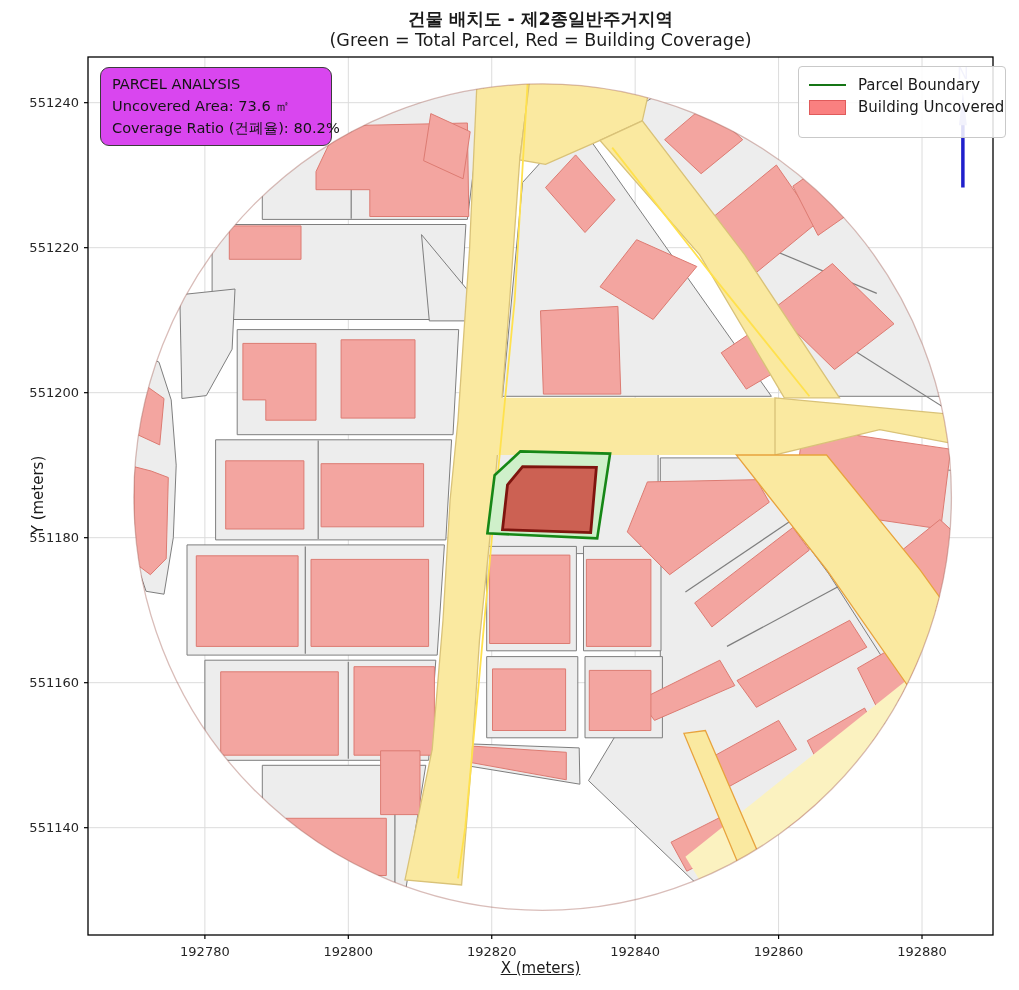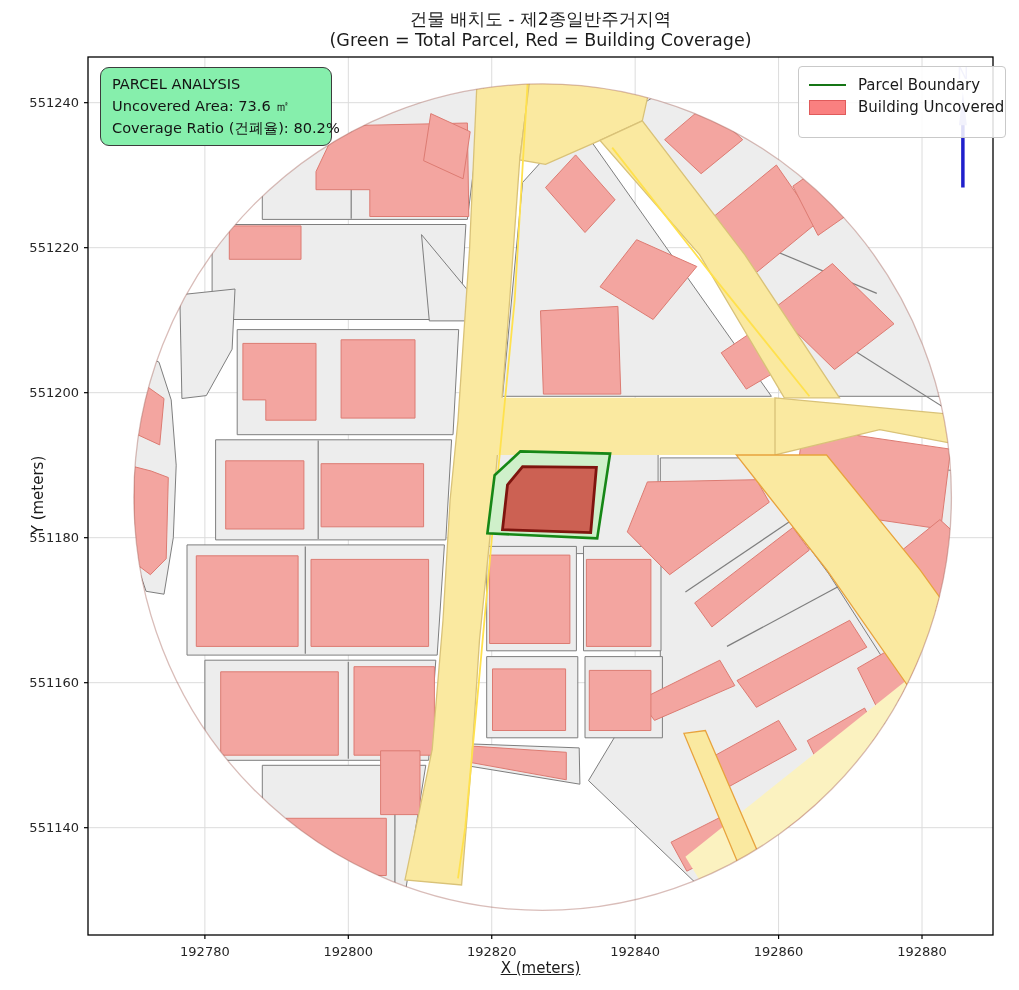--- a/index.html
+++ b/index.html
@@ -1,31 +1,31 @@
 <!DOCTYPE html>
 <html><head>
 <meta charset="utf-8">
 <style>
   html,body{margin:0;padding:0;background:#ffffff;}
   .fig{position:relative;width:1019px;height:990px;background:#ffffff;
        font-family:"DejaVu Sans","Liberation Sans",sans-serif;overflow:hidden;}
   .title-line{position:absolute;left:88px;width:905px;text-align:center;color:#1b1b1b;}
-  .title1{top:7px;font-size:17.5px;}
+  .title1{top:7px;font-size:17.5px;font-weight:bold;}
   .title2{top:30px;font-size:17.5px;text-align:center;}
   .plot-svg{position:absolute;left:88px;top:57px;overflow:visible;}
   .xlabel{position:absolute;left:88px;top:959px;width:905px;text-align:center;font-size:15px;color:#1b1b1b;text-decoration:underline;}
   .ylabel{position:absolute;left:-22px;top:486px;width:120px;text-align:center;font-size:15px;color:#1b1b1b;
           transform:rotate(-90deg);transform-origin:center center;}
   .legend{position:absolute;left:798px;top:66px;width:208px;background:rgba(255,255,255,0.85);
           border:1px solid #c9c9c9;border-radius:4px;padding:7px 10px 19px 10px;box-sizing:border-box;}
   .legend-row{display:flex;align-items:center;height:22px;}
   .legend-line-swatch{width:37px;height:0;border-top:2.2px solid #157515;margin-right:12px;flex:none;}
   .legend-patch-swatch{width:37px;height:15px;background:#FA8080;border:1.4px solid #E05B5B;margin-right:12px;flex:none;box-sizing:border-box;}
   .legend-label{font-size:15px;color:#1a1a1a;white-space:nowrap;}
-  .infobox{position:absolute;left:100px;top:67px;width:232px;background:#86efac;border:1.4px solid #3c3c3c;
+  .infobox{position:absolute;left:100px;top:67px;width:232px;background:#d946ef;border:1.4px solid #3c3c3c;
            border-radius:9px;padding:5px 11px;box-sizing:border-box;color:#141414;}
   .infobox div{font-size:14.6px;line-height:22.2px;white-space:nowrap;}
 </style>
 </head>
 <body>
 
 <div class="fig">
   <div class="title-line title1">건물 배치도 - 제2종일반주거지역</div>
   <div class="title-line title2">(Green = Total Parcel, Red = Building Coverage)</div>
 

